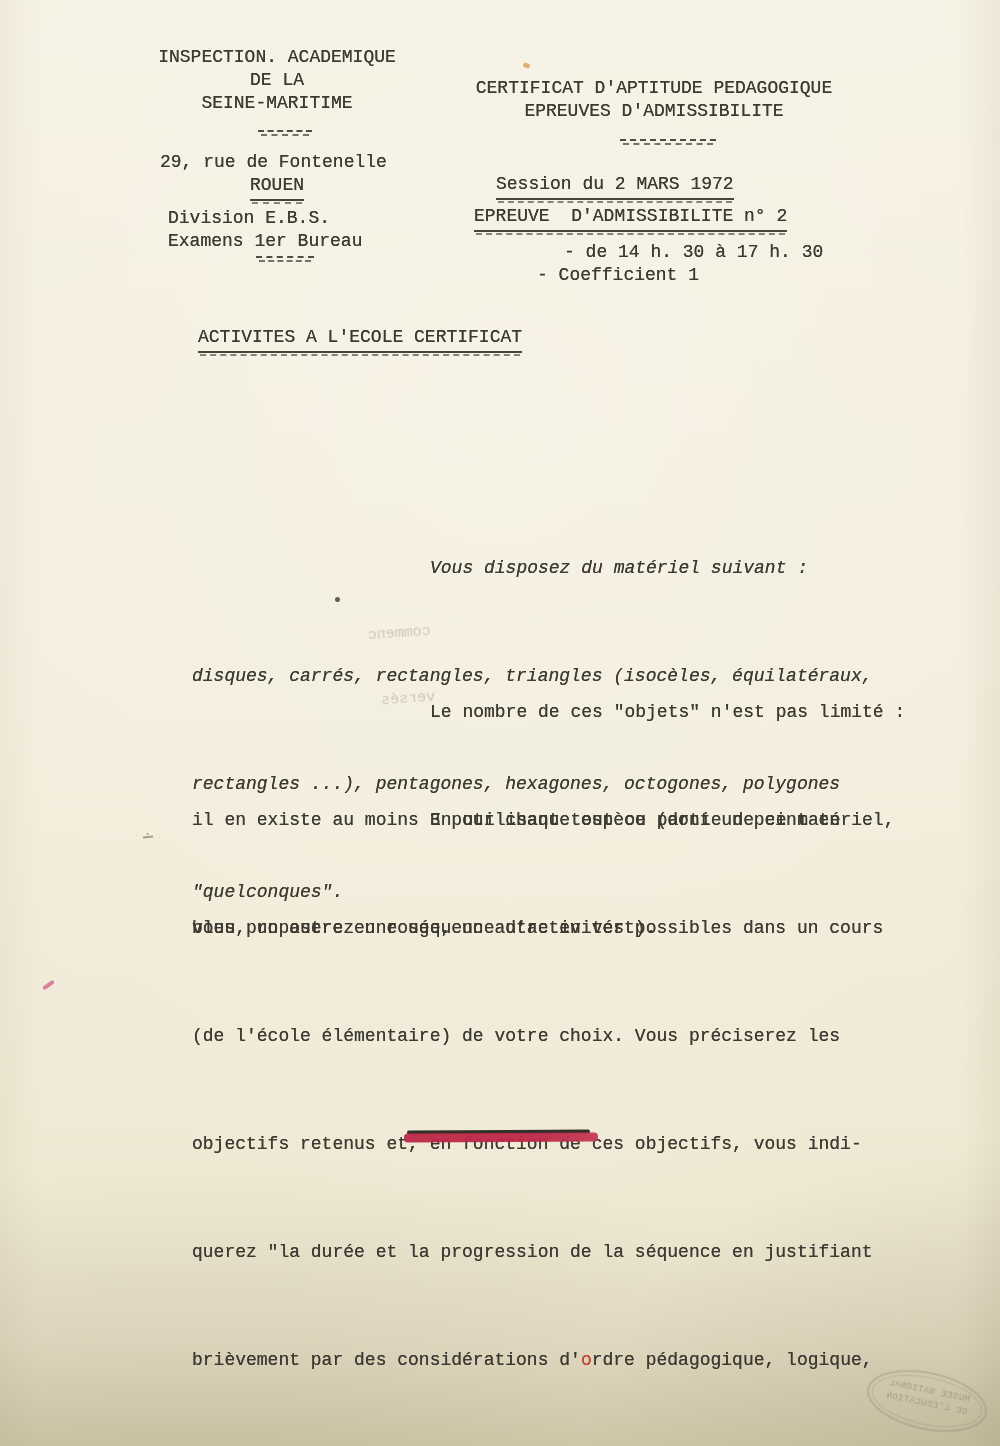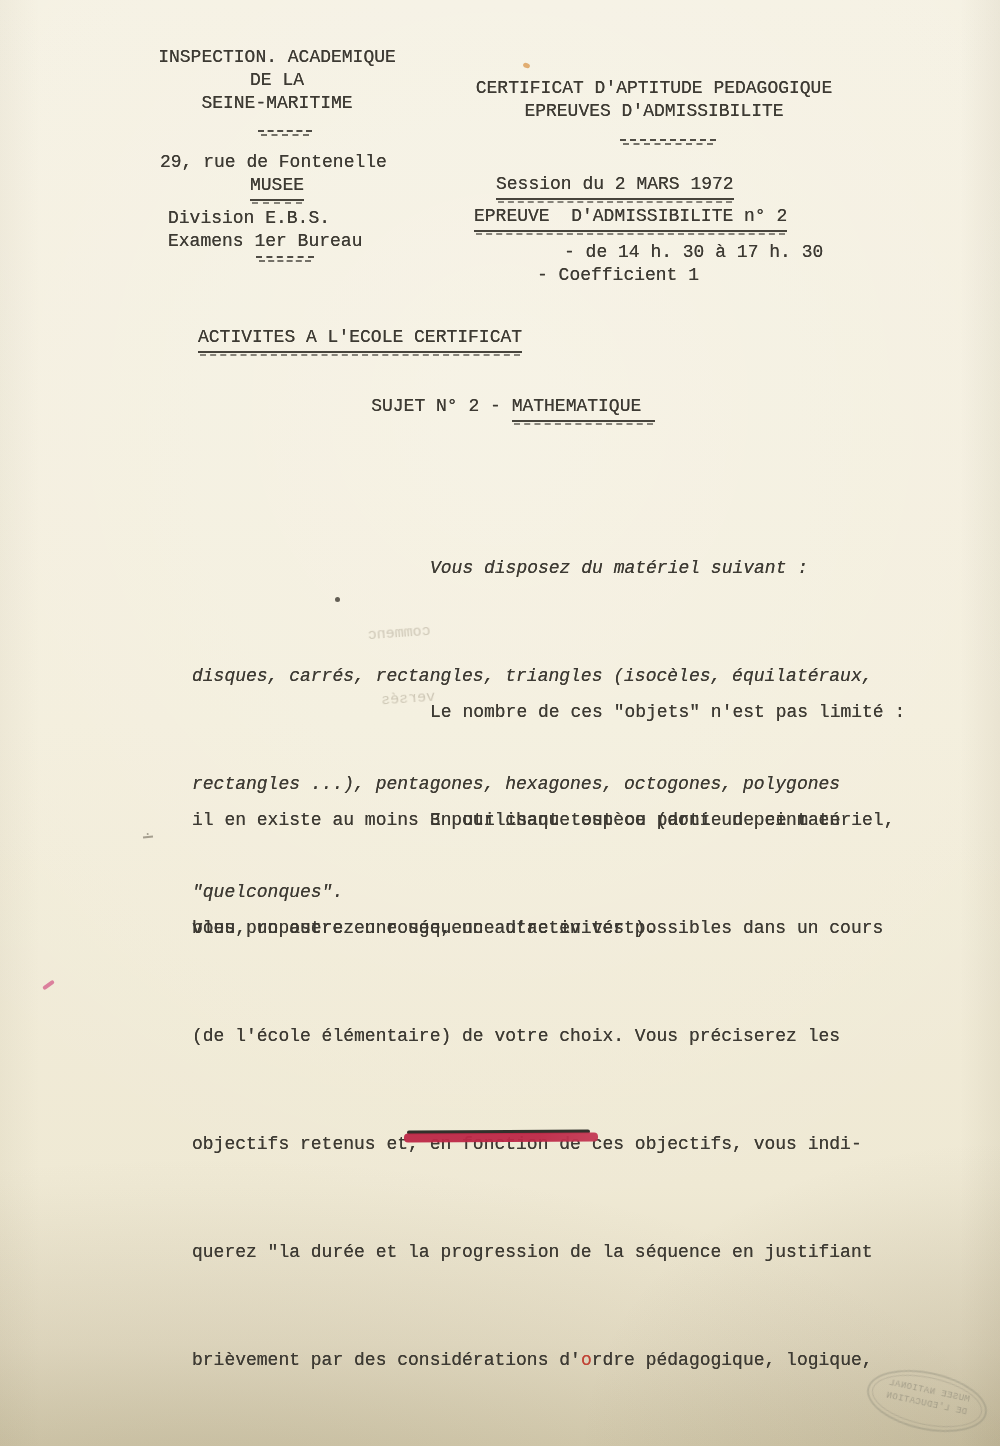--- a/index.html
+++ b/index.html
@@ -66,21 +66,21 @@
 
   <div class="abs center" style="left:152px;top:46px;width:250px;">
     <div class="tline">INSPECTION. ACADEMIQUE</div>
     <div class="tline">DE LA</div>
     <div class="tline">SEINE-MARITIME</div>
   </div>
   <div class="tdiv" style="left:258px;top:130px;width:54px;"></div>
 
   <div class="abs tline" style="left:160px;top:151px;">29, rue de Fontenelle</div>
   <div class="abs center" style="left:152px;top:174px;width:250px;">
-    <span class="ul tline">MUSEE</span>
+    <span class="ul tline">ROUEN</span>
   </div>
   <div class="abs tline" style="left:168px;top:207px;">Division E.B.S.</div>
   <div class="abs tline" style="left:168px;top:230px;">Examens 1er Bureau</div>
   <div class="tdiv" style="left:256px;top:256px;width:58px;"></div>
 
   <div class="abs center" style="left:439px;top:77px;width:430px;">
     <div class="tline">CERTIFICAT D'APTITUDE PEDAGOGIQUE</div>
     <div class="tline">EPREUVES D'ADMISSIBILITE</div>
   </div>
   <div class="tdiv" style="left:620px;top:139px;width:96px;"></div>
@@ -89,23 +89,20 @@
     <span class="ul tline">Session du 2 MARS 1972</span>
   </div>
   <div class="abs" style="left:474px;top:205px;">
     <span class="ul tline">EPREUVE  D'ADMISSIBILITE n° 2</span>
   </div>
   <div class="abs tline" style="left:564px;top:241px;">- de 14 h. 30 à 17 h. 30</div>
   <div class="abs tline" style="left:537px;top:264px;">- Coefficient 1</div>
 
   <div class="abs" style="left:198px;top:326px;">
     <span class="ul tline">ACTIVITES A L'ECOLE CERTIFICAT</span>
-  </div>
-  <div class="abs tline" style="left:328px;top:372px;">
-    <span>SUJET N° 2 - </span><span class="ul ul-ext">MATHEMATIQUE</span>
   </div>
 
   <div class="para" style="top:478px;font-style:italic;">
     <div class="indent">Vous disposez du matériel suivant :</div>
     <div>disques, carrés, rectangles, triangles (isocèles, équilatéraux,</div>
     <div>rectangles ...), pentagones, hexagones, octogones, polygones</div>
     <div>"quelconques".</div>
   </div>
 
   <div class="para" style="top:622px;">

